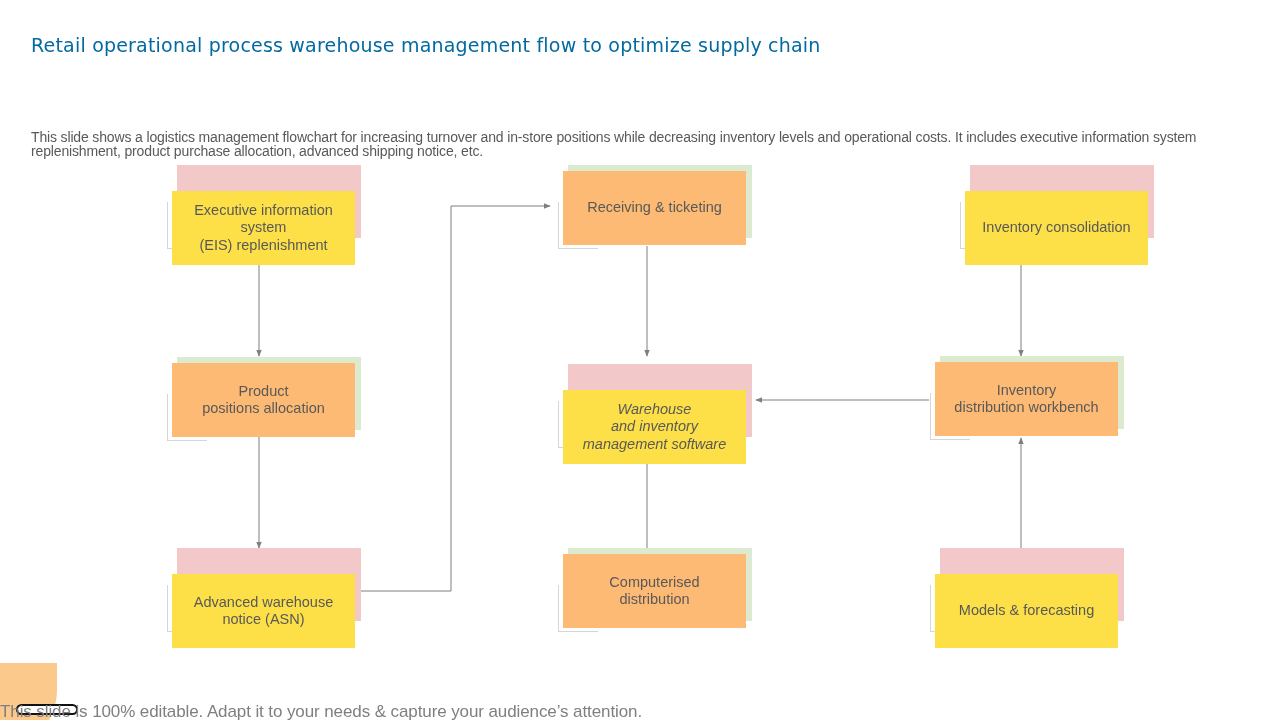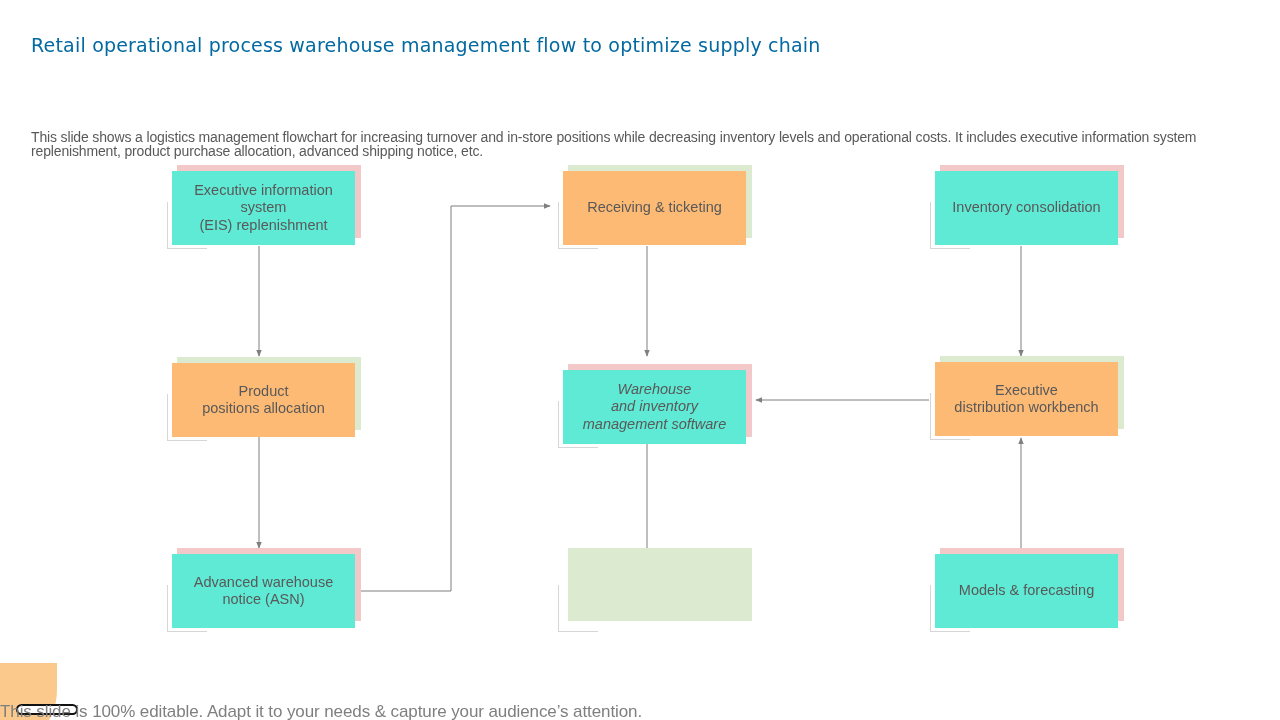--- a/index.html
+++ b/index.html
@@ -23,21 +23,21 @@
     position: absolute; left: 0; top: 37px; width: 40px; height: 47px;
     border-left: 1px solid #d6d6d6; border-bottom: 1px solid #d6d6d6;
   }
   .card .front {
     position: absolute; left: 5px; top: 6px; width: 183px; height: 74px;
     display: flex; align-items: center; justify-content: center; text-align: center;
     font-size: 14.5px; line-height: 17.5px; color: #595959; padding: 0 6px;
     white-space: pre-line;
   }
   .card.pink .back { background: #f2c8c8; }
-  .card.pink .front { background: #5eead4; }
+  .card.pink .front { background: #fde047; margin-top: 20px; }
   .card.green .back { background: #dcebd0; }
   .card.green .front { background: #fdba74; }
 
   svg.connectors { position: absolute; left: 0; top: 0; width: 1280px; height: 720px; pointer-events: none; }
 
   .deco-blob {
     position: absolute; left: -30px; top: 663px; width: 87px; height: 87px;
     background: #fbc98c; border-radius: 0 0 60px 0;
   }
   .deco-pill {
@@ -99,31 +99,33 @@
 <div class="card pink" style="left:558px; top:364px;font-style:italic;">
   <div class="back"></div>
   <div class="outline"></div>
   <div class="front">Warehouse
 and inventory
 management software</div>
 </div>
 <div class="card green" style="left:558px; top:548px;">
   <div class="back"></div>
   <div class="outline"></div>
+  <div class="front">Computerised
+distribution</div>
 </div>
 
-<div class="card pink" style="left:930px; top:165px;text-decoration:underline;">
+<div class="card pink" style="left:960px; top:165px;text-decoration:underline;">
   <div class="back"></div>
   <div class="outline"></div>
   <div class="front">Inventory consolidation</div>
 </div>
 <div class="card green" style="left:930px; top:356px;">
   <div class="back"></div>
   <div class="outline"></div>
-  <div class="front">Executive
+  <div class="front">Inventory
 distribution workbench</div>
 </div>
 <div class="card pink" style="left:930px; top:548px;">
   <div class="back"></div>
   <div class="outline"></div>
   <div class="front">Models &amp; forecasting</div>
 </div>
 
 <div class="deco-blob"></div>
 <div class="deco-pill"></div>

